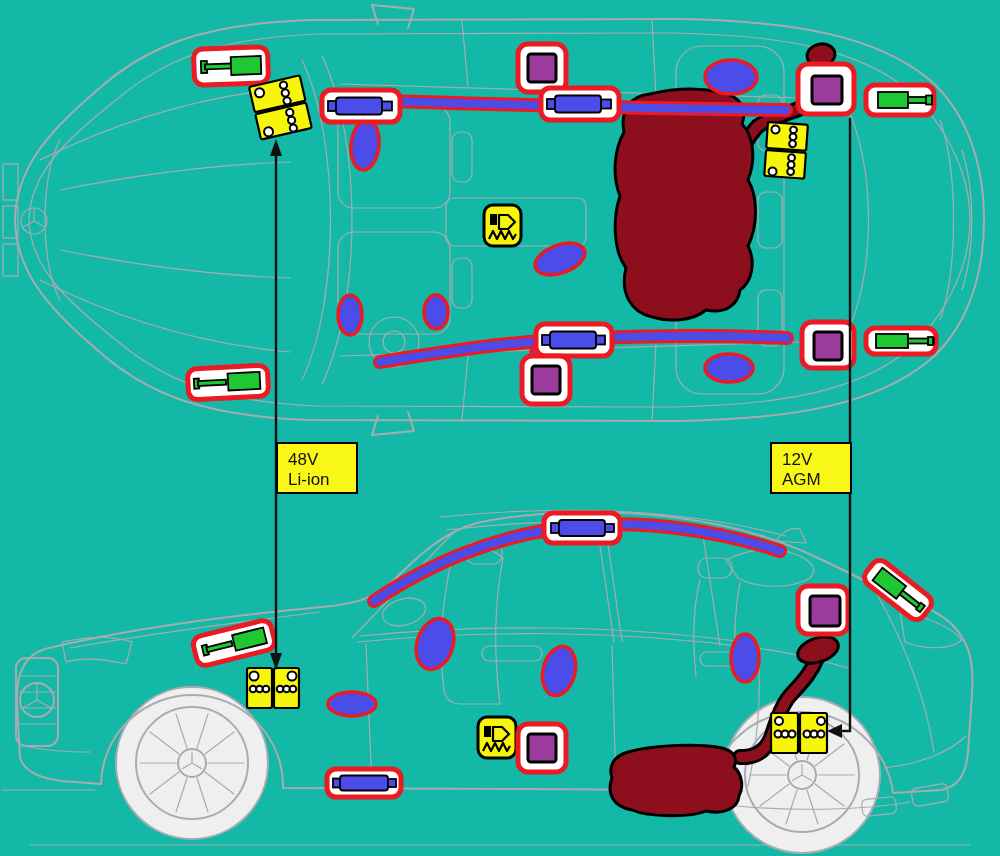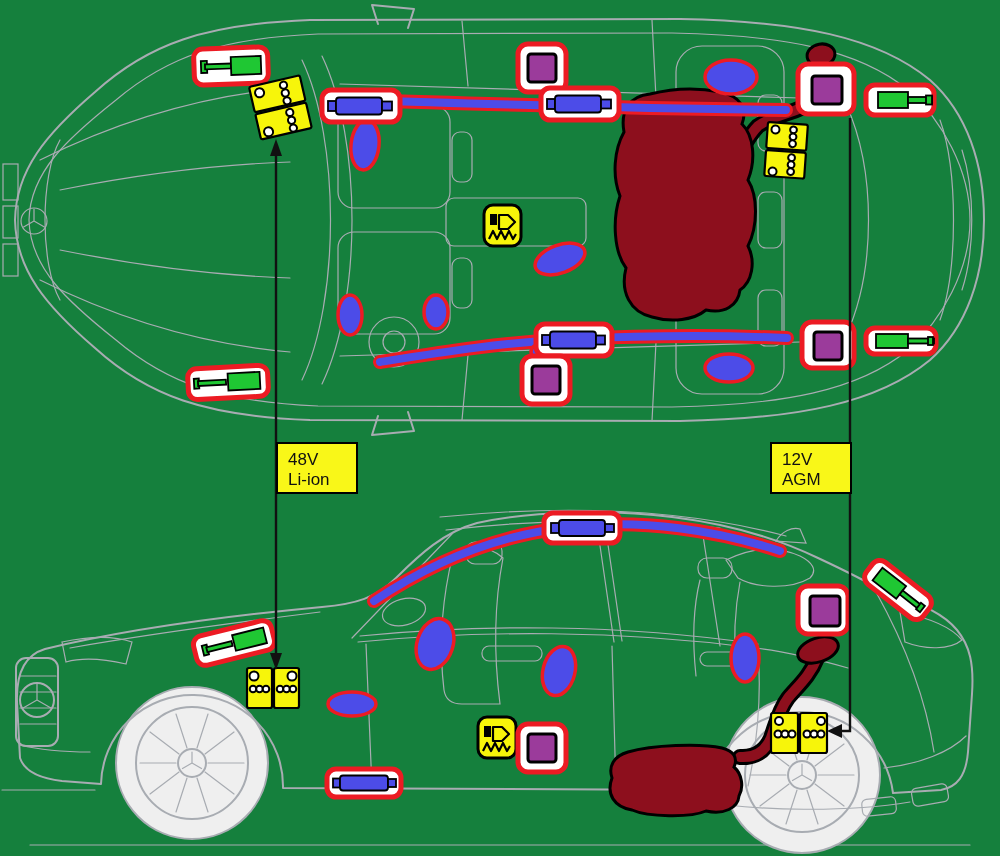--- a/index.html
+++ b/index.html
@@ -1,16 +1,16 @@
 <!DOCTYPE html>
 <html style="--marker-red: #ec1b23; --airbag-blue: #4c4ce8; --strut-green: #1fc733; --pretensioner-purple: #9b3b9b; --battery-yellow: #f7f50a; --label-yellow: #f9f718; --fuel-dark-red: #8d0f1d; --car-gray: #a8acb2; --line-black: #111111;"><head>
 <meta charset="utf-8">
 <style>
   html,body{margin:0;padding:0;background:#fff;}
-  .stage{position:relative;width:1000px;height:856px;background:#15803d;overflow:hidden;}
+  .stage{position:relative;width:1000px;height:856px;background:#14b8a6;overflow:hidden;}
   svg{display:block;}
   .car{stroke:var(--car-gray);stroke-width:2;fill:none;stroke-linecap:round;stroke-linejoin:round;}
   .car-thin{stroke:var(--car-gray);stroke-width:1.2;fill:none;stroke-linecap:round;}
   .car-fill{fill:#efefef;stroke:var(--car-gray);stroke-width:2;}
   .red-rect{fill:#fff;stroke:var(--marker-red);stroke-width:5;}
   .green{fill:var(--strut-green);stroke:#000;stroke-width:1.8;}
   .bluecyl{fill:var(--airbag-blue);stroke:#000;stroke-width:1.8;}
   .oval{fill:var(--airbag-blue);stroke:var(--marker-red);stroke-width:3.5;}
   .purple{fill:var(--pretensioner-purple);stroke:#000;stroke-width:3;}
   .batt{fill:var(--battery-yellow);stroke:#000;stroke-width:2.2;}

